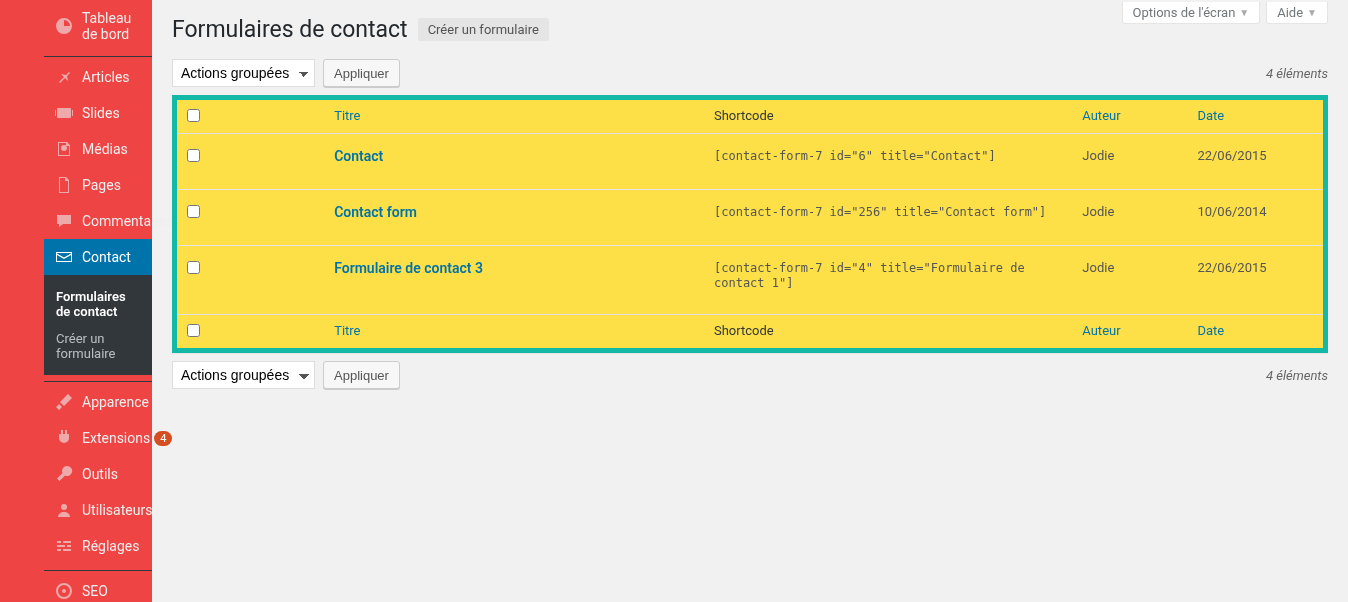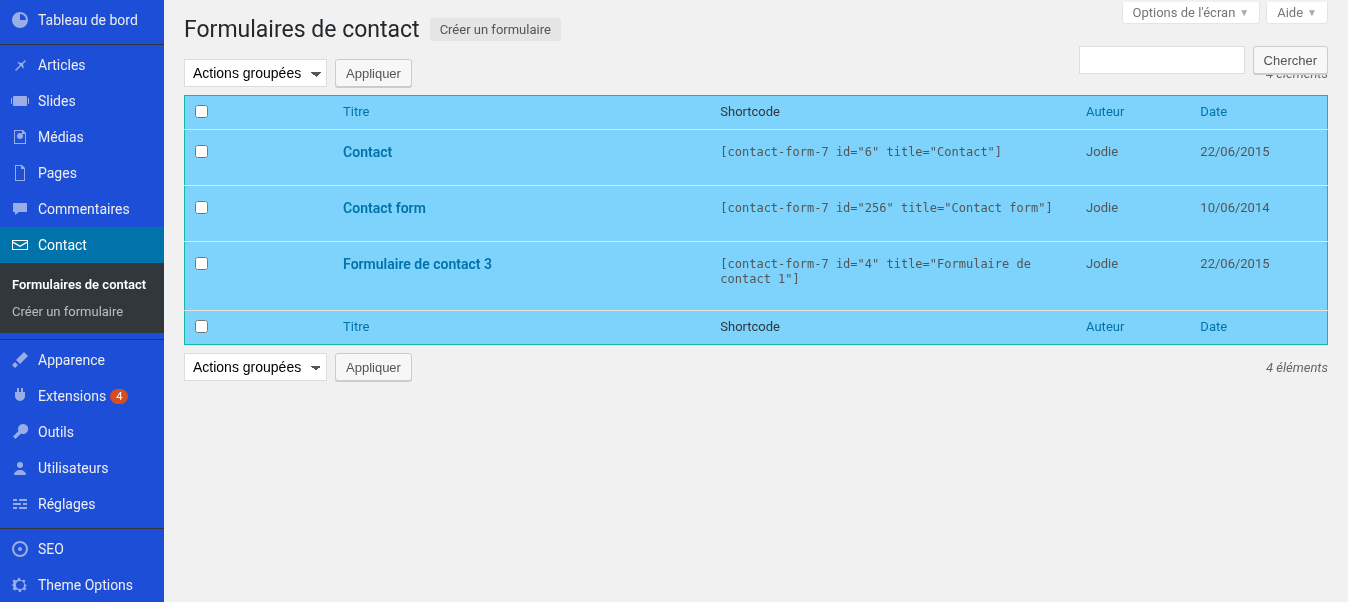--- a/index.html
+++ b/index.html
@@ -1,20 +1,20 @@
 <!DOCTYPE html>
 <html><head>
 <meta charset="utf-8">
 <style>
 * { box-sizing: border-box; margin: 0; padding: 0; }
 body { font-family: -apple-system, BlinkMacSystemFont, "Segoe UI", Roboto, "Helvetica Neue", Arial, sans-serif; font-size: 13px; color: #444; background: #f1f1f1; width: 1348px; height: 602px; overflow: hidden; display: flex; }
 a { text-decoration: none; }
 
 
-.sidebar { width: 164px; background: #1d4ed8; color: #eee; height: 602px; padding-top: 2px; }
+.sidebar { width: 152px; background: #ef4444; color: #eee; height: 602px; padding-top: 2px; padding-left: 44px; }
 .menu-item { display: flex; align-items: center; padding: 8px 10px; color: #eee; cursor: pointer; font-size: 14px; position: relative; }
 .menu-item.active { background: #0073aa; color: #fff; }
 .menu-item .icon { width: 20px; height: 20px; display: flex; align-items: center; justify-content: center; margin-right: 8px; opacity: 0.6; }
 .menu-item.active .icon { opacity: 1; }
 .menu-item .arrow { position: absolute; right: -8px; top: 50%; transform: translateY(-50%); width: 0; height: 0; border-top: 8px solid transparent; border-bottom: 8px solid transparent; border-right: 8px solid #f1f1f1; }
 .submenu { background: #32373c; padding: 8px 0; }
 .submenu-item { padding: 6px 12px; color: rgba(240,245,250,0.7); cursor: pointer; font-size: 13px; }
 .submenu-item.current { font-weight: 600; color: #fff; }
 .separator { height: 5px; background: transparent; border-bottom: 1px solid #32373c; margin: 2px 0; }
 .update-badge { background: #d54e21; color: #fff; border-radius: 10px; padding: 1px 6px; font-size: 11px; margin-left: 4px; }
@@ -33,21 +33,21 @@
 .tablenav.bottom { margin-top: 8px; }
 .bulk { display: flex; gap: 8px; align-items: center; }
 .bulk select { font-size: 14px; padding: 2px 24px 2px 8px; border: 1px solid #ddd; background: #fff; height: 28px; appearance: none; background-image: linear-gradient(45deg, transparent 50%, #555 50%), linear-gradient(135deg, #555 50%, transparent 50%); background-position: right 10px top 55%, right 5px top 55%; background-size: 5px 5px, 5px 5px; background-repeat: no-repeat; }
 .button { background: #f7f7f7; border: 1px solid #ccc; color: #555; padding: 0 10px; height: 28px; font-size: 13px; border-radius: 3px; cursor: pointer; box-shadow: 0 1px 0 #ccc; }
 .count { color: #666; font-size: 13px; font-style: italic; }
 
 .search-row { position: absolute; top: 46px; right: 20px; display: flex; gap: 8px; }
 .search-row input[type=text] { width: 166px; height: 28px; border: 1px solid #ddd; padding: 0 6px; font-size: 14px; }
 
 
-.wp-table { width: 100%; border-collapse: collapse; background: #7dd3fc; border: 1px solid #14b8a6; box-shadow: 0 1px 1px rgba(0,0,0,0.04); }
+.wp-table { width: 100%; border-collapse: collapse; background: #fde047; border: 5px solid #14b8a6; box-shadow: 0 1px 1px rgba(0,0,0,0.04); }
 .wp-table th, .wp-table td { text-align: left; padding: 8px 10px; vertical-align: top; }
 .wp-table thead th, .wp-table tfoot th { font-weight: 400; color: #32373c; border-bottom: 1px solid #e1e1e1; }
 .wp-table tfoot th { border-bottom: none; border-top: 1px solid #e1e1e1; }
 .wp-table thead th a, .wp-table tfoot th a { color: #0073aa; }
 .wp-table tbody tr { border-top: 1px solid #e5e5e5; }
 .wp-table tbody td { padding-top: 14px; padding-bottom: 24px; }
 .col-cb { width: 32px; text-align: center; }
 .col-cb input { margin-top: 1px; }
 .col-title { width: 33%; }
 .col-shortcode { width: 32%; }
@@ -221,24 +221,20 @@
       <span>Aide</span>
       <span class="tri">▼</span>
     </div>
   </div>
 
   <div class="heading-row">
     <h1 class="page-title">Formulaires de contact</h1>
     <a class="title-action">Créer un formulaire</a>
   </div>
 
-  <div class="search-row">
-    <input type="text" style="">
-    <button class="button">Chercher</button>
-  </div>
 
   <div class="tablenav">
     <div class="bulk">
       <select>
         <option>Actions groupées</option>
       </select>
       <button class="button">Appliquer</button>
     </div>
     <div class="count">4 éléments</div>
   </div>

